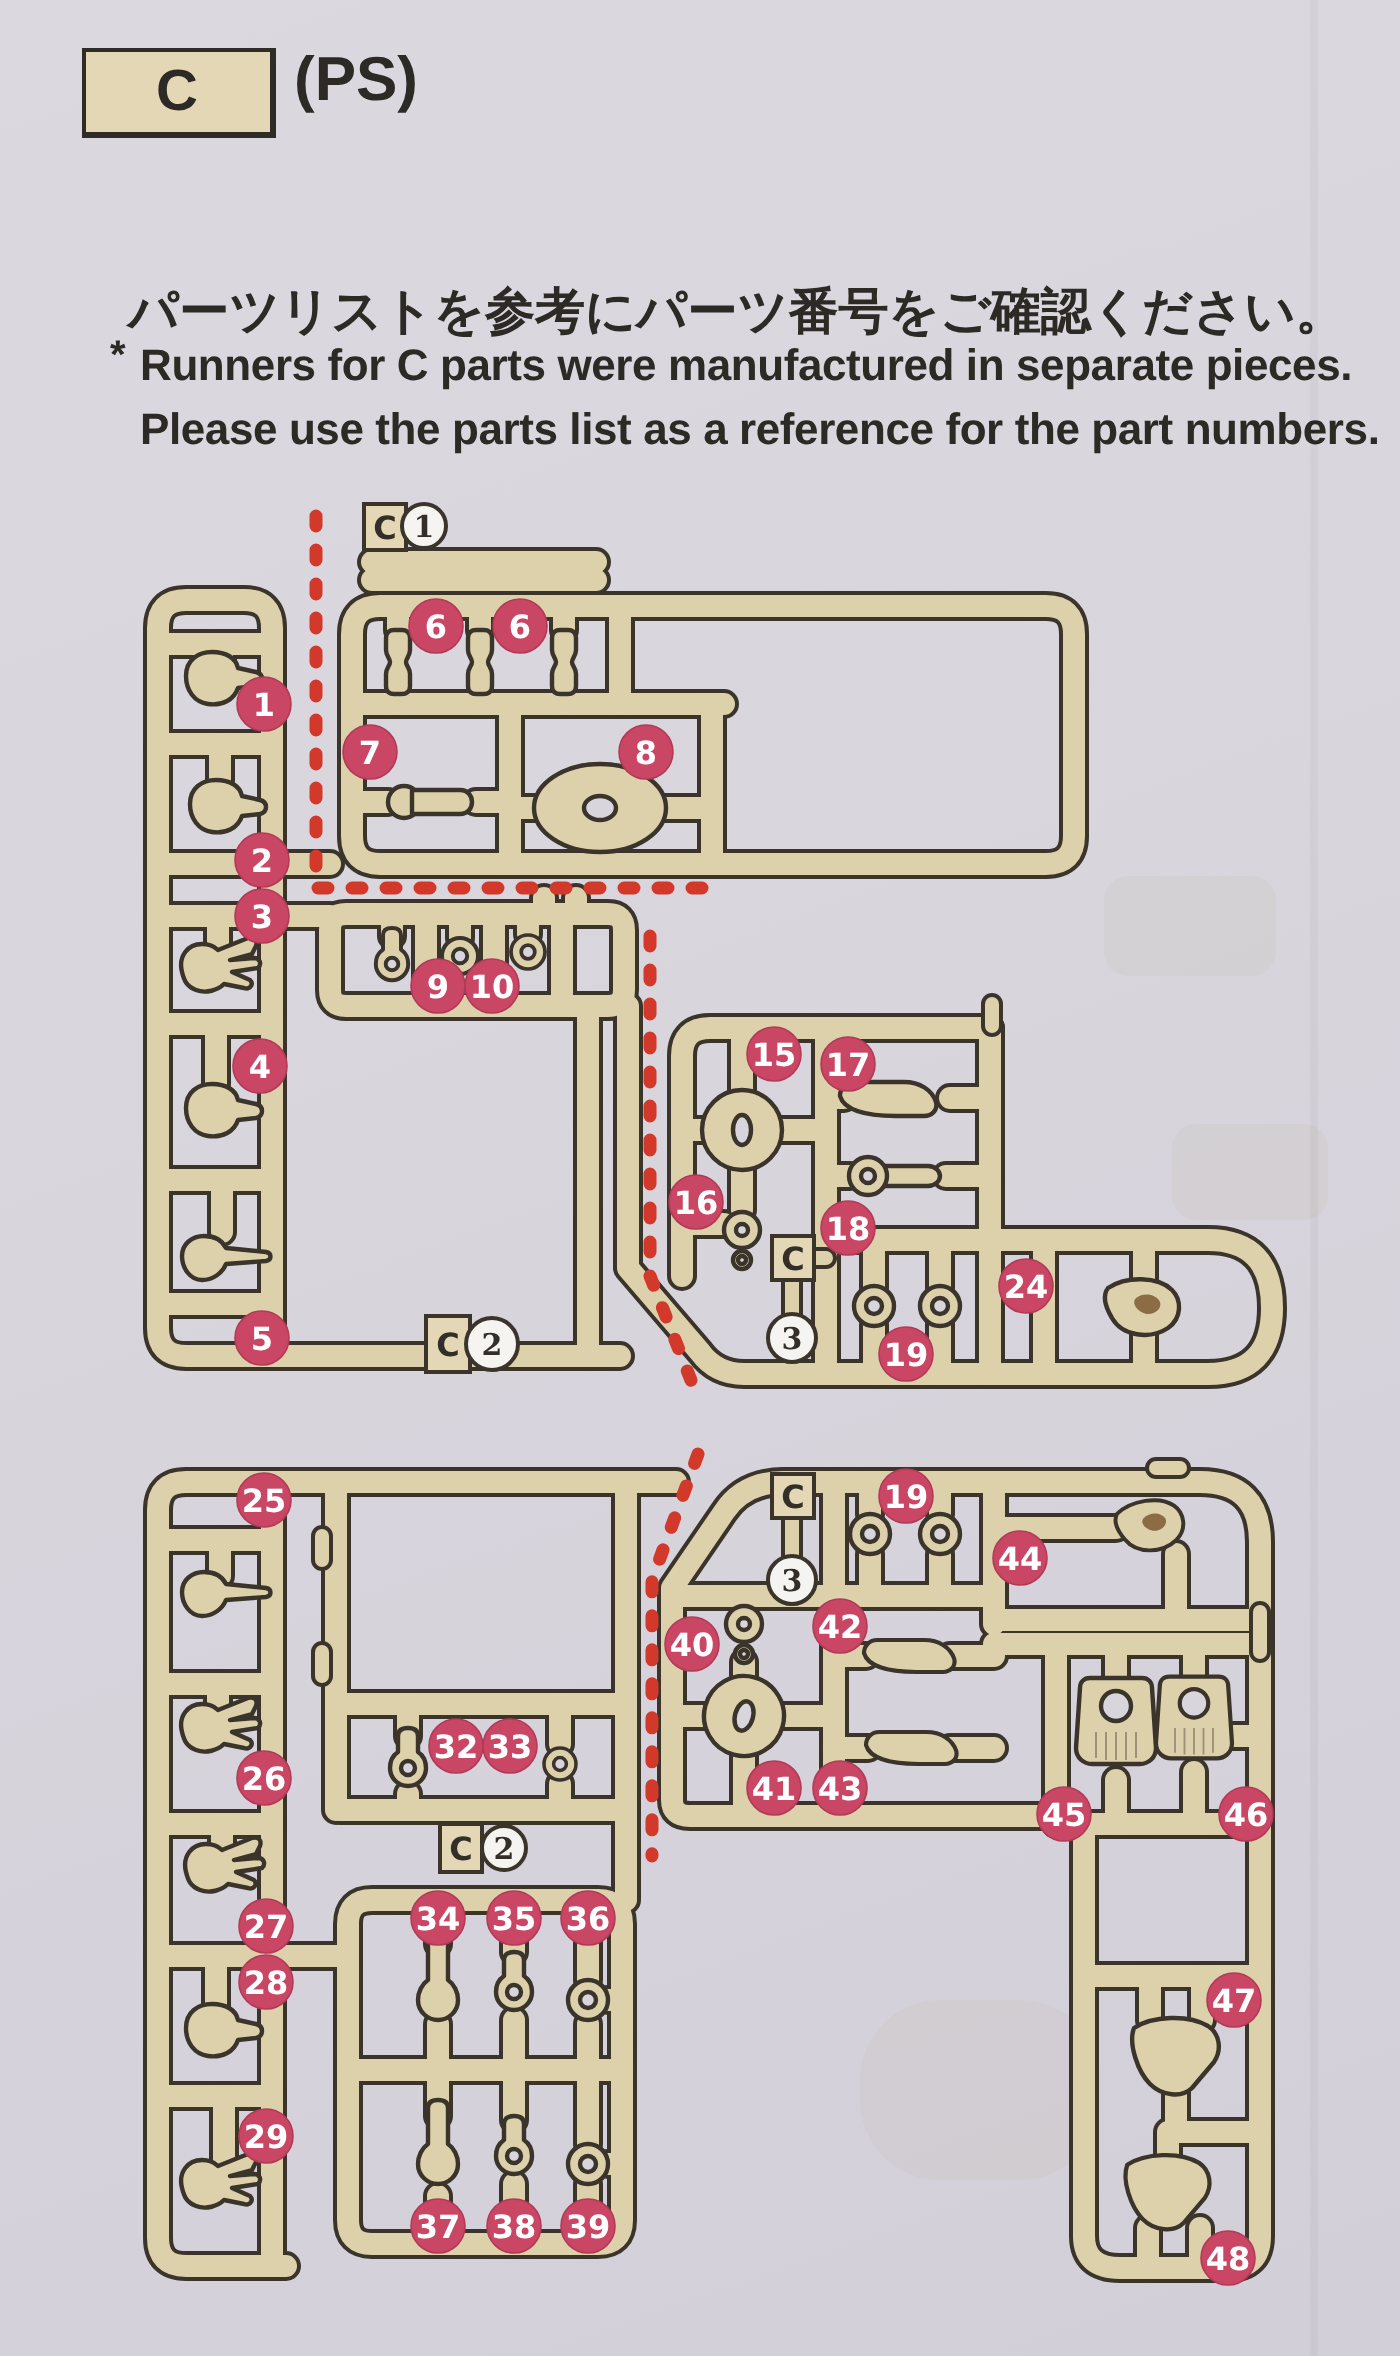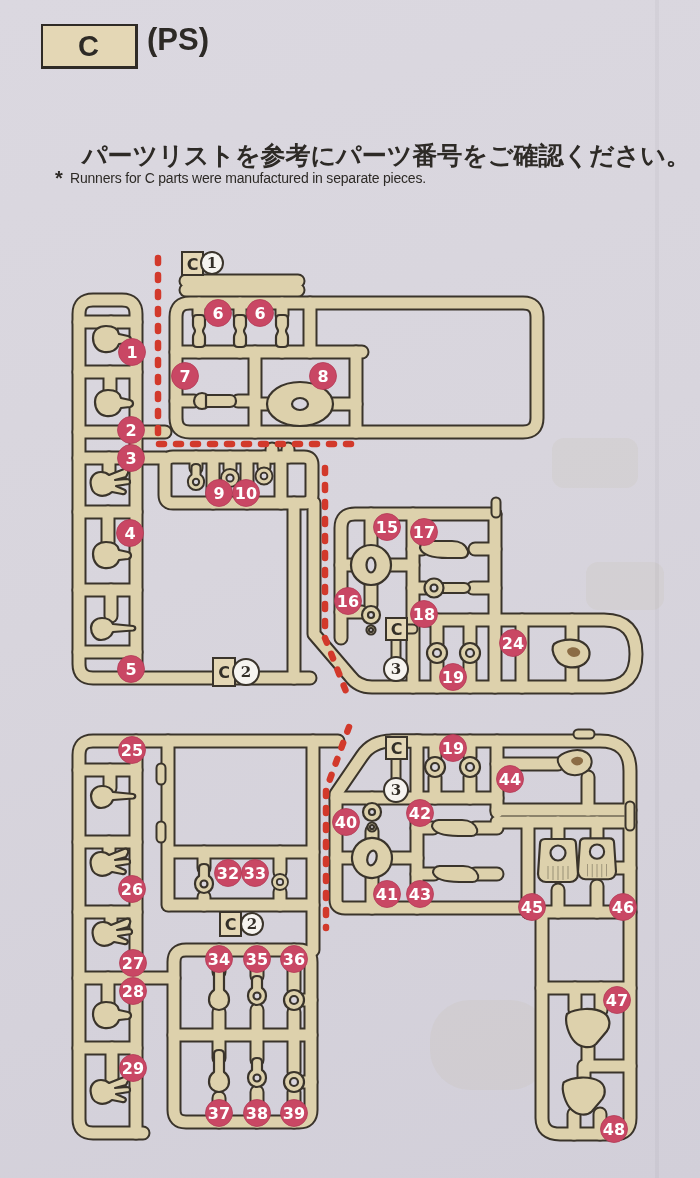--- a/index.html
+++ b/index.html
@@ -12,22 +12,22 @@
     background:linear-gradient(160deg,#dbd8e0 0%,#d8d5dd 45%,#d2cfd9 100%);}
   .fold{position:absolute;top:0;left:655px;width:4px;height:100%;background:#000;opacity:.03;}
   .runner-box{position:absolute;left:41px;top:24px;width:92px;height:40px;
     background:var(--box-fill);border:2px solid #2f2b26;border-right-width:3px;border-bottom-width:3px;
     display:flex;align-items:center;justify-content:center;
     font-size:29px;font-weight:600;color:var(--text);letter-spacing:1px;}
   .material{position:absolute;left:147px;top:22px;font-size:31px;font-weight:600;color:var(--text);}
   .jp{position:absolute;color:var(--text);font-weight:700;font-size:25px;white-space:nowrap;
     font-family:"Liberation Sans",sans-serif;}
   .jp1{left:53px;top:101px;}
-  .jp2{left:82px;top:139px;}
-  .en{position:absolute;color:var(--text);font-weight:400;font-size:14px;white-space:nowrap;
+  .jp2{left:64px;top:139px;}
+  .en{position:absolute;color:var(--text);font-weight:700;font-size:22px;white-space:nowrap;
     letter-spacing:-0.2px;}
   .en-star{left:55px;top:167px;font-size:20px;font-weight:700;}
   .en1{left:70px;top:170px;}
   .en2{left:70px;top:202px;}
   svg{position:absolute;left:0;top:0;}
   .pass-outline{stroke:var(--runner-outline);stroke-width:15;fill:none;stroke-linecap:round;stroke-linejoin:round;}
   .pass-fill{stroke:var(--runner-fill);stroke-width:11;fill:none;stroke-linecap:round;stroke-linejoin:round;}
   .pip-outline{stroke:var(--runner-outline);stroke-width:11;fill:none;stroke-linecap:round;}
   .pip-fill{stroke:var(--runner-fill);stroke-width:7;fill:none;stroke-linecap:round;}
   .parts{fill:var(--runner-fill);stroke:var(--runner-outline);stroke-width:2.2;stroke-linejoin:round;}
@@ -48,20 +48,21 @@
 
 <div class="page">
 
   <div class="runner-box">
     <span>C</span>
   </div>
   <div class="material">(PS)</div>
   <div class="jp jp2">パーツリストを参考にパーツ番号をご確認ください。</div>
   <div class="en en-star">*</div>
   <div class="en en1">Runners for C parts were manufactured in separate pieces.</div>
+  <div class="en en2">Please use the parts list as a reference for the part numbers.</div>
 
   <svg width="700" height="1178" viewBox="0 0 700 1178">
     <defs>
 
       <g id="rg">
 
         <path d="M310,678 H93 Q79,678 79,664 V314 Q79,300 93,300 H122 Q136,300 136,314 V674"></path>
         <path d="M79,322 H136"></path>
           <path d="M79,372 H136"></path>
         <path d="M79,432 H165"></path>

